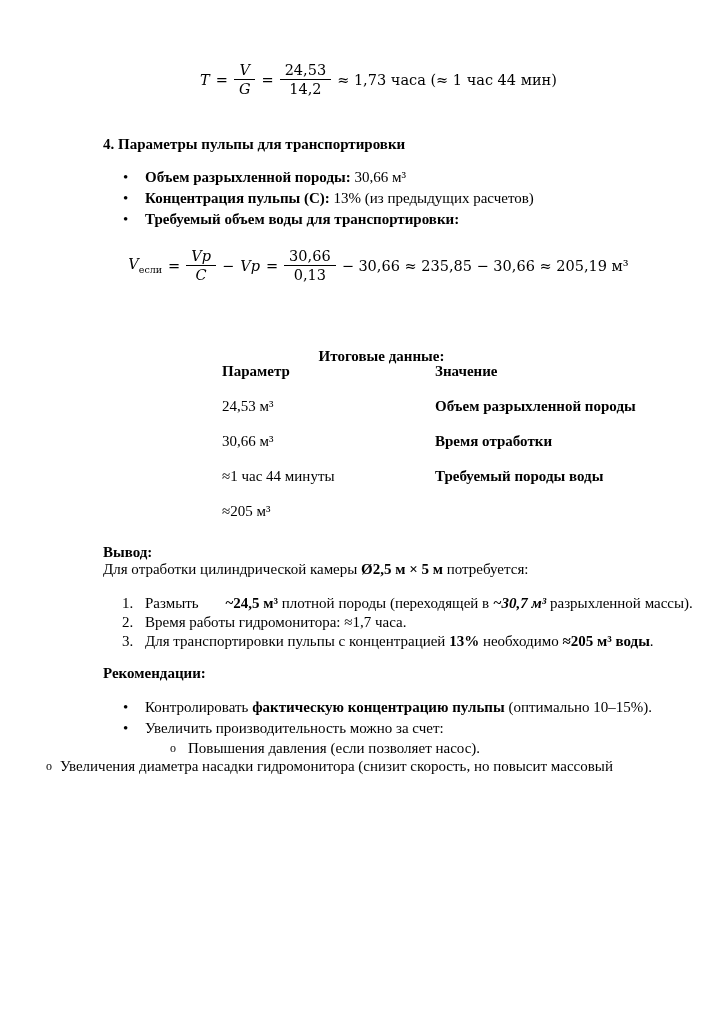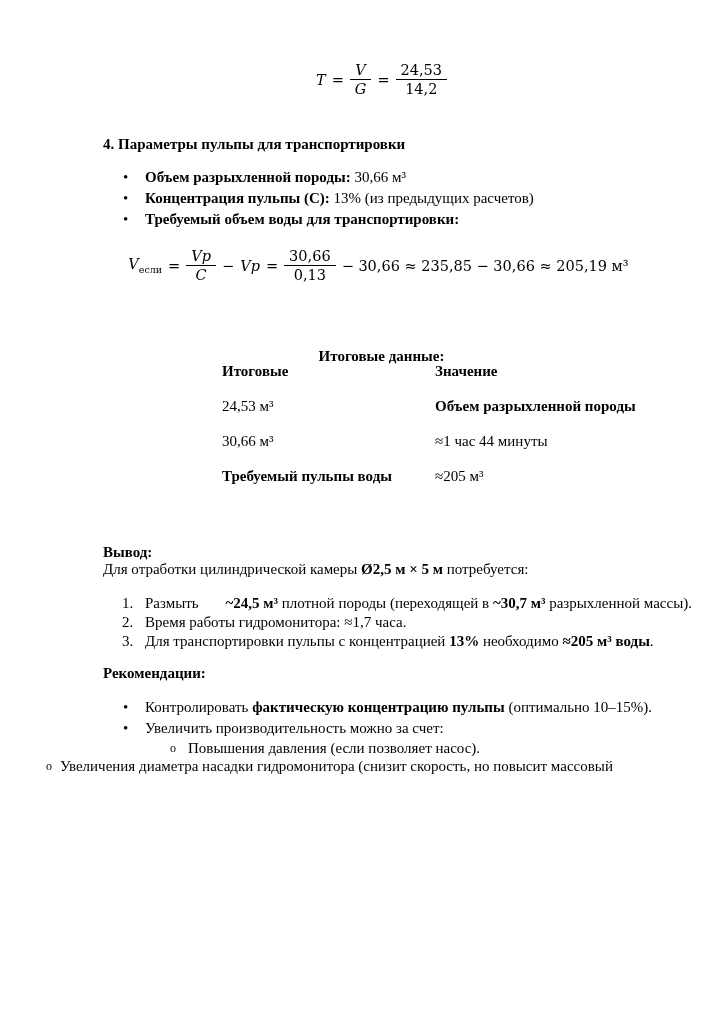--- a/index.html
+++ b/index.html
@@ -41,20 +41,21 @@
     <span class="op">=</span>
     <span class="frac">
       <span class="num it">V</span>
       <span class="den it">G</span>
     </span>
     <span class="op">=</span>
     <span class="frac">
       <span class="num">24,53</span>
       <span class="den">14,2</span>
     </span>
+    <span class="op">≈ 1,73 часа (≈ 1 час 44 мин)</span>
   </div>
 
   <div class="abs b" style="top:136px;left:103px;">4. Параметры пульпы для транспортировки</div>
 
   <div class="abs" style="top:167px;left:123px;">
     <div class="li">
       <span class="marker">•</span>
       <span><span class="b">Объем разрыхленной породы:</span><span> 30,66 м³</span></span>
     </div>
     <div class="li">
@@ -80,41 +81,42 @@
     <span class="frac">
       <span class="num">30,66</span>
       <span class="den">0,13</span>
     </span>
     <span class="op">− 30,66 ≈ 235,85 − 30,66 ≈ 205,19 м³</span>
   </div>
 
   <div class="abs col center b" style="top:320px;margin-top:28px;">Итоговые данные:</div>
 
   <div class="abs sum-table" style="top:361px;left:222px;">
-    <div class="b">Итоговые</div>
+    <div class="b">Параметр</div>
     <div class="b">Значение</div>
 
     <div>24,53 м³</div>
 
     <div class="b">Объем разрыхленной породы</div>
     <div>30,66 м³</div>
 
+    <div class="b">Время отработки</div>
     <div>≈1 час 44 минуты</div>
 
-    <div class="b">Требуемый пульпы воды</div>
+    <div class="b">Требуемый породы воды</div>
     <div>≈205 м³</div>
   </div>
 
   <div class="abs b" style="top:544px;left:103px;line-height:17px;">Вывод:</div>
   <div class="abs" style="top:561px;left:103px;line-height:17px;"><span>Для отработки цилиндрической камеры </span><span style="font-weight: bold; margin-top: 28px;">Ø2,5 м × 5 м</span><span> потребуется:</span></div>
 
   <div class="abs" style="top:594px;left:122px;">
     <div class="nli">
       <span class="num">1.</span>
-      <span><span>Размыть </span><span style="font-weight: bold; margin-left: 23px;">~24,5 м³</span><span> плотной породы (переходящей в </span><span style="font-weight: bold;">~30,7 м³</span><span> разрыхленной массы).</span></span>
+      <span><span>Размыть </span><span style="font-weight: bold; margin-left: 23px;">~24,5 м³</span><span> плотной породы (переходящей в </span><span style="font-weight: bold; font-style: italic;">~30,7 м³</span><span> разрыхленной массы).</span></span>
     </div>
     <div class="nli">
       <span class="num">2.</span>
       <span><span>Время работы гидромонитора: </span><span style="font-weight: normal;">≈1,7 часа</span><span>.</span></span>
     </div>
     <div class="nli">
       <span class="num">3.</span>
       <span><span>Для транспортировки пульпы с концентрацией </span><span style="font-weight: bold;">13%</span><span> необходимо </span><span style="font-weight: bold;">≈205 м³ воды</span><span>.</span></span>
     </div>
   </div>

